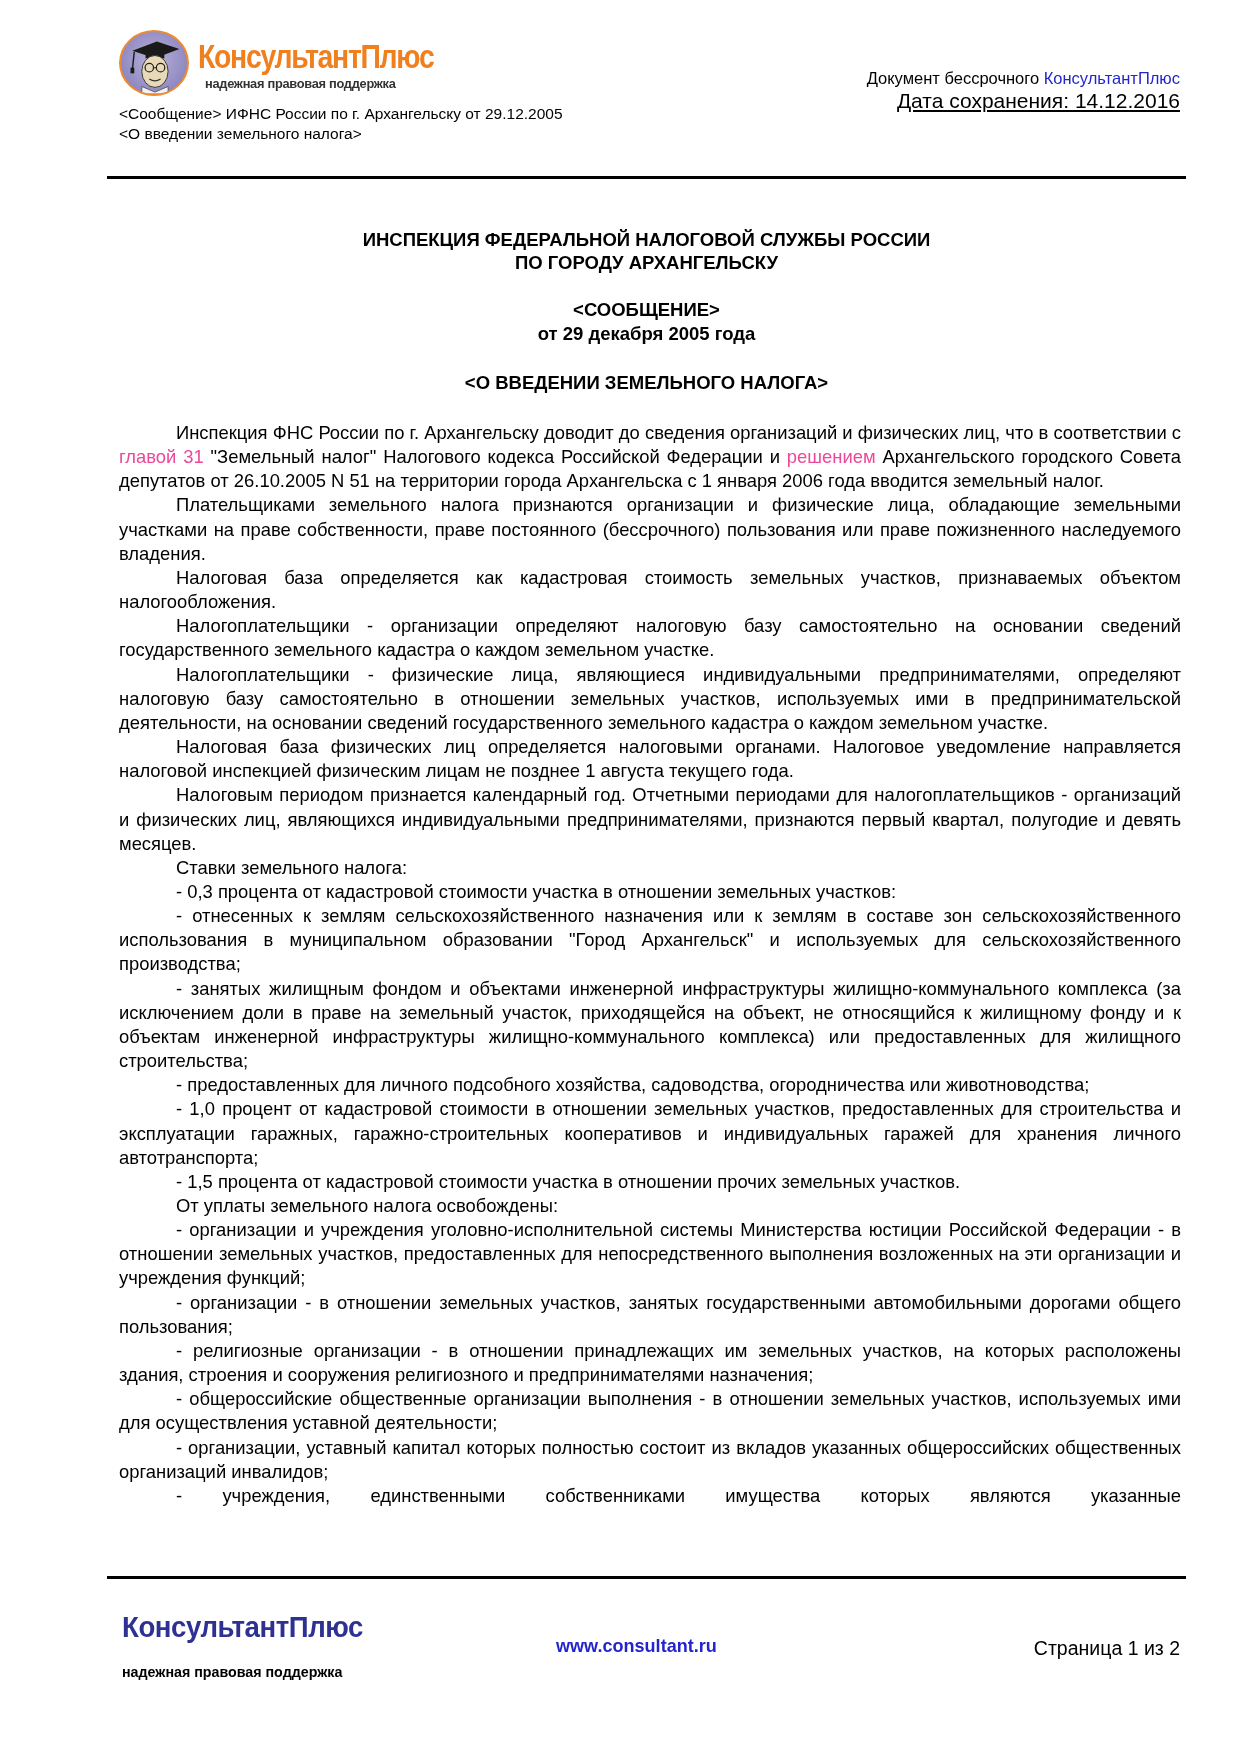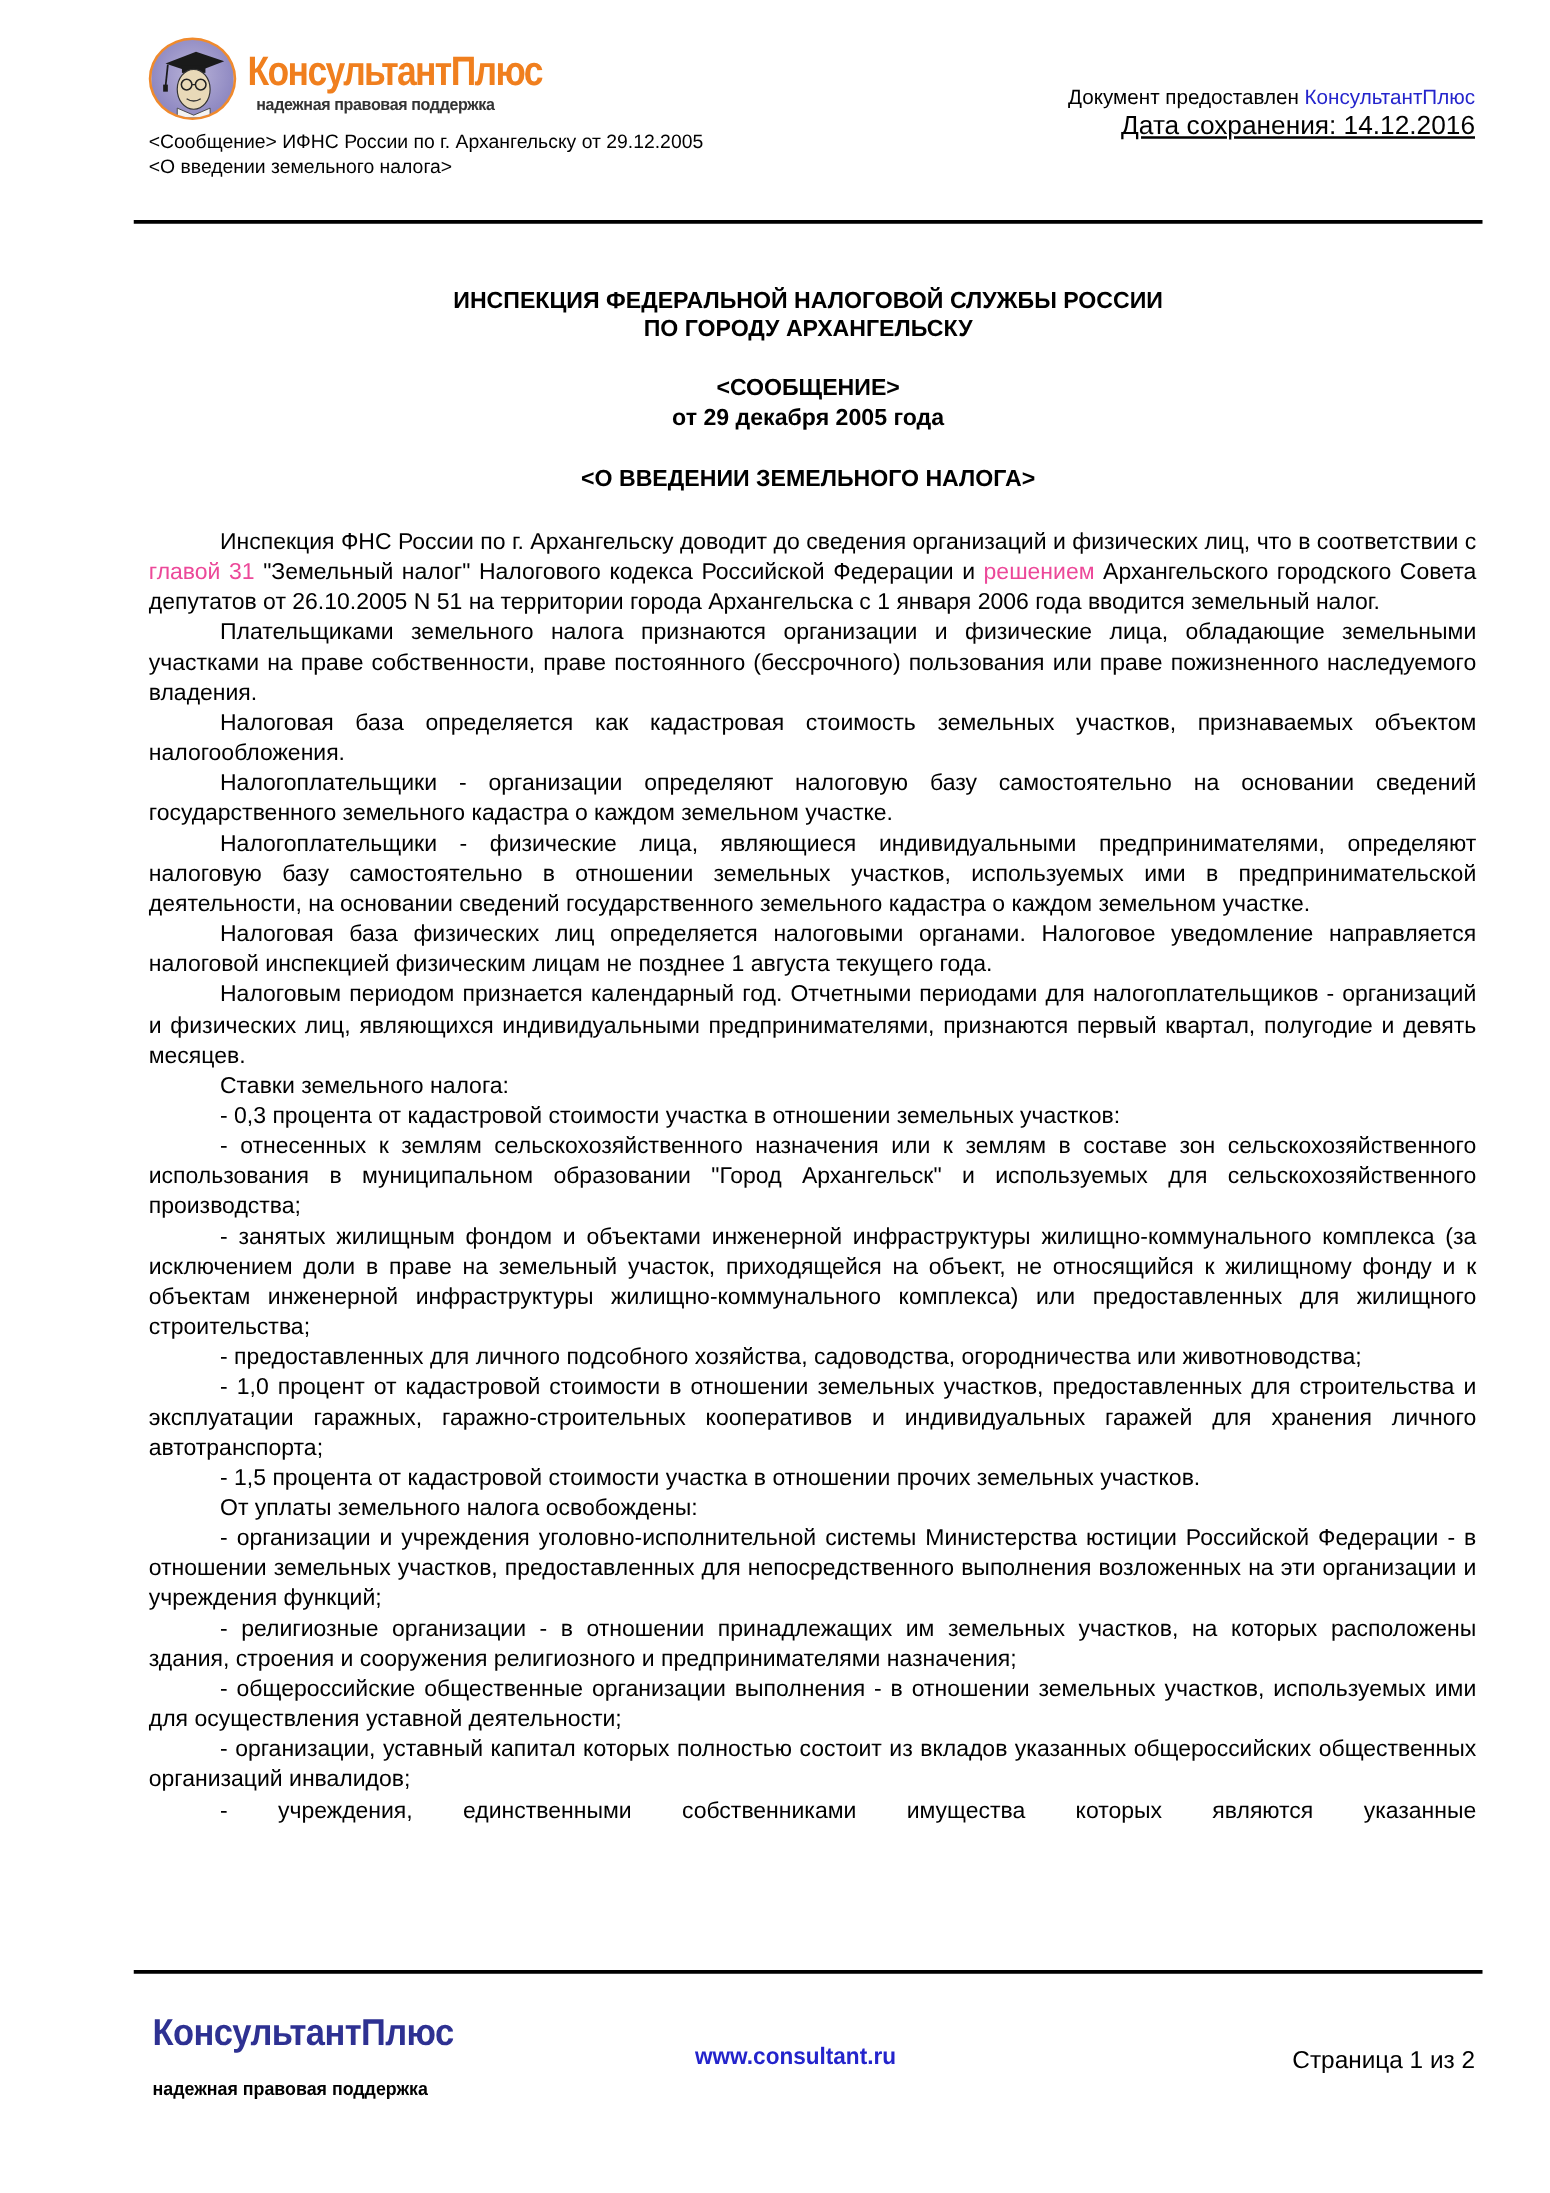--- a/index.html
+++ b/index.html
@@ -82,21 +82,21 @@
     <polygon points="22,58 36,64 50,58 50,66 22,66" fill="#f3f3f3" stroke="#444" stroke-width="0.8"></polygon>
   </svg>
 </div>
 <div class="abs logo-title">КонсультантПлюс</div>
 <div class="abs logo-sub">надежная правовая поддержка</div>
 
 <div class="abs hdr-line" style="top:105px;">&lt;Сообщение&gt; ИФНС России по г. Архангельску от 29.12.2005</div>
 <div class="abs hdr-line" style="top:125px;">&lt;О введении земельного налога&gt;</div>
 
 <div class="abs hdr-right" style="top:69px;">
-  <span>Документ предоставлен </span><span class="link">КонсультантПлюс</span>
+  <span>Документ бессрочного </span><span class="link">КонсультантПлюс</span>
 </div>
 <div class="abs hdr-right small" style="top:89px;">Дата сохранения: 14.12.2016</div>
 
 <div class="abs rule" style="top:176px;"></div>
 
 <div class="abs title" style="top:229px;">ИНСПЕКЦИЯ ФЕДЕРАЛЬНОЙ НАЛОГОВОЙ СЛУЖБЫ РОССИИ</div>
 <div class="abs title" style="top:252px;">ПО ГОРОДУ АРХАНГЕЛЬСКУ</div>
 <div class="abs title" style="top:299px;">&lt;СООБЩЕНИЕ&gt;</div>
 <div class="abs title" style="top:323px;">от 29 декабря 2005 года</div>
 <div class="abs title" style="top:372px;">&lt;О ВВЕДЕНИИ ЗЕМЕЛЬНОГО НАЛОГА&gt;</div>
@@ -111,20 +111,21 @@
   <p>Налоговым периодом признается календарный год. Отчетными периодами для налогоплательщиков - организаций и физических лиц, являющихся индивидуальными предпринимателями, признаются первый квартал, полугодие и девять месяцев.</p>
   <p>Ставки земельного налога:</p>
   <p>- 0,3 процента от кадастровой стоимости участка в отношении земельных участков:</p>
   <p>- отнесенных к землям сельскохозяйственного назначения или к землям в составе зон сельскохозяйственного использования в муниципальном образовании "Город Архангельск" и используемых для сельскохозяйственного производства;</p>
   <p>- занятых жилищным фондом и объектами инженерной инфраструктуры жилищно-коммунального комплекса (за исключением доли в праве на земельный участок, приходящейся на объект, не относящийся к жилищному фонду и к объектам инженерной инфраструктуры жилищно-коммунального комплекса) или предоставленных для жилищного строительства;</p>
   <p>- предоставленных для личного подсобного хозяйства, садоводства, огородничества или животноводства;</p>
   <p>- 1,0 процент от кадастровой стоимости в отношении земельных участков, предоставленных для строительства и эксплуатации гаражных, гаражно-строительных кооперативов и индивидуальных гаражей для хранения личного автотранспорта;</p>
   <p>- 1,5 процента от кадастровой стоимости участка в отношении прочих земельных участков.</p>
   <p>От уплаты земельного налога освобождены:</p>
   <p>- организации и учреждения уголовно-исполнительной системы Министерства юстиции Российской Федерации - в отношении земельных участков, предоставленных для непосредственного выполнения возложенных на эти организации и учреждения функций;</p>
+  <p>- организации - в отношении земельных участков, занятых государственными автомобильными дорогами общего пользования;</p>
   <p>- религиозные организации - в отношении принадлежащих им земельных участков, на которых расположены здания, строения и сооружения религиозного и предпринимателями назначения;</p>
   <p>- общероссийские общественные организации выполнения - в отношении земельных участков, используемых ими для осуществления уставной деятельности;</p>
   <p>- организации, уставный капитал которых полностью состоит из вкладов указанных общероссийских общественных организаций инвалидов;</p>
   <p style="text-align-last: justify;">- учреждения, единственными собственниками имущества которых являются указанные</p>
 </div>
 
 <div class="abs rule" style="top:1576px;"></div>
 
 <div class="abs foot-logo">КонсультантПлюс</div>
 <div class="abs foot-sub">надежная правовая поддержка</div>

